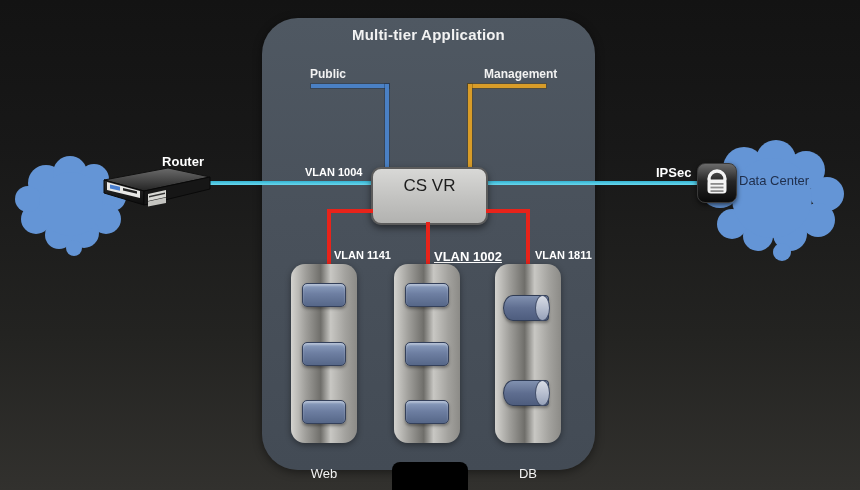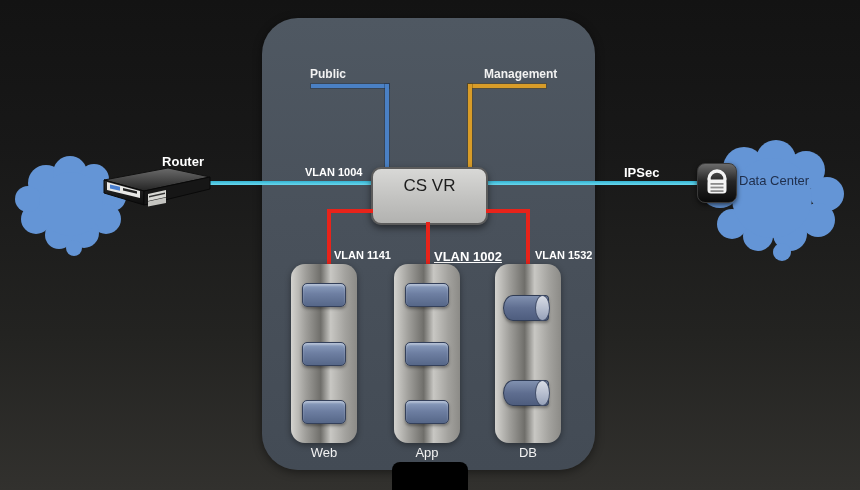--- a/index.html
+++ b/index.html
@@ -51,37 +51,38 @@
     position:absolute;left:8px;width:46px;height:26px;
     background:linear-gradient(180deg,#8191b0 0%,#5f6e90 50%,#4e5d7e 100%);
     border:1px solid #303c55;border-radius:10px 4px 4px 10px/13px 4px 4px 13px;
     box-sizing:border-box;box-shadow:0 2px 3px rgba(0,0,0,.35);
   }
   .cyl::after{
     content:"";position:absolute;right:-2px;top:-1px;width:13px;height:24px;
     border-radius:50%;background:linear-gradient(180deg,#d9dde6,#97a2ba);
     border:1px solid #44506b;
   }
-  .stack-label{color:#f2f2f2;font-size:13px;text-align:center;width:66px;}
+  .stack-label{color:#f2f2f2;font-size:13px;text-align:center;width:66px;margin-top:21px;}
   
   .cloud-text{color:#20304e;font-size:13px;line-height:1.45;}
   
   .lock{
     left:697px;top:163px;width:38px;height:38px;border-radius:8px;
     background:linear-gradient(180deg,#6b6b6b 0%,#262626 45%,#0a0a0a 100%);
     border:1px solid #3a3a3a;box-shadow:0 2px 5px rgba(0,0,0,.6);
   }
   .black-overlay{left:392px;top:462px;width:76px;height:28px;background:#000;border-radius:8px 8px 0 0;}
 </style>
 </head>
 <body>
 
 <div id="stage">
 
   <div class="abs container-box"></div>
+  <div class="abs title">Multi-tier Application</div>
 
   <div class="abs lbl" style="left:310px;top:67px;">Public</div>
   <div class="abs lbl" style="left:484px;top:67px;">Management</div>
   <div class="line blue" style="left:311px;top:84px;width:78px;height:4px;"></div>
   <div class="line blue" style="left:385px;top:84px;width:4px;height:83px;"></div>
   <div class="line orange" style="left:468px;top:84px;width:78px;height:4px;"></div>
   <div class="line orange" style="left:468px;top:84px;width:4px;height:83px;"></div>
 
   <svg class="abs" style="left:14px;top:147px;" width="122" height="110" viewBox="0 0 122 110">
     <g fill="#6495d6">
@@ -95,21 +96,21 @@
         <circle cx="22" cy="72" r="15"></circle>
         <circle cx="14" cy="52" r="13"></circle>
       <circle cx="57" cy="57" r="32"></circle>
         <circle cx="60" cy="101" r="8"></circle>
     </g>
   </svg>
 
   <div class="line cyan" style="left:198px;top:181px;width:173px;height:4px;"></div>
   <div class="line cyan" style="left:488px;top:181px;width:212px;height:4px;"></div>
   <div class="abs lbl-bold" style="left:305px;top:166px;font-size:11px;">VLAN 1004</div>
-  <div class="abs lbl-bold" style="left:624px;top:165px;font-size:13px;">IPSec</div>
+  <div class="abs lbl-bold" style="left:656px;top:165px;font-size:13px;">IPSec</div>
 
   <div class="abs lbl-bold" style="left:120px;top:154px;width:56px;text-align:center;font-size:13px;margin-left:35px;">Router</div>
   <svg class="abs" style="left:100px;top:165px;" width="112" height="46" viewBox="0 0 112 46">
     <defs>
       <linearGradient id="rtop" x1="0" y1="0" x2="0" y2="1">
         <stop offset="0" stop-color="#6b6b6b"></stop>
           <stop offset="1" stop-color="#242424"></stop>
       </linearGradient>
       <linearGradient id="rfront" x1="0" y1="0" x2="0" y2="1">
         <stop offset="0" stop-color="#2e2e2e"></stop>
@@ -137,21 +138,21 @@
   </div>
 
   <div class="line red" style="left:327px;top:209px;width:46px;height:4px;"></div>
   <div class="line red" style="left:327px;top:209px;width:4px;height:57px;"></div>
   <div class="line red" style="left:426px;top:222px;width:4px;height:44px;"></div>
   <div class="line red" style="left:486px;top:209px;width:44px;height:4px;"></div>
   <div class="line red" style="left:526px;top:209px;width:4px;height:57px;"></div>
 
   <div class="abs lbl-bold" style="left:334px;top:249px;font-size:11px;">VLAN 1141</div>
   <div class="abs lbl-bold" style="left:434px;top:249px;font-size:13px;text-decoration:underline;">VLAN 1002</div>
-  <div class="abs lbl-bold" style="left:535px;top:249px;font-size:11px;">VLAN 1532</div>
+  <div class="abs lbl-bold" style="left:535px;top:249px;font-size:11px;">VLAN 1811</div>
 
   <div class="stack" style="left:291px;">
     <div class="srv" style="top:19px;"></div>
     <div class="srv" style="top:78px;"></div>
     <div class="srv" style="top:136px;"></div>
   </div>
   <div class="stack" style="left:394px;">
     <div class="srv" style="top:19px;"></div>
     <div class="srv" style="top:78px;"></div>
     <div class="srv" style="top:136px;"></div>

